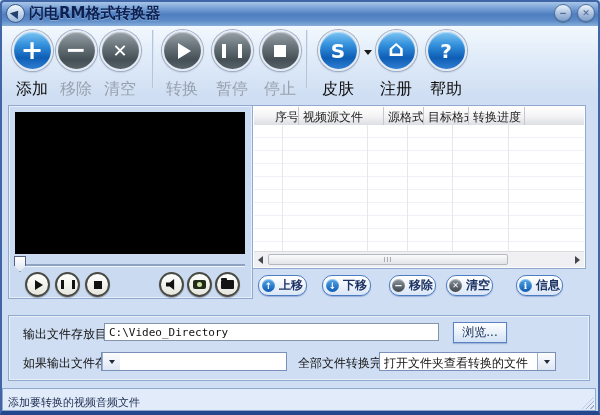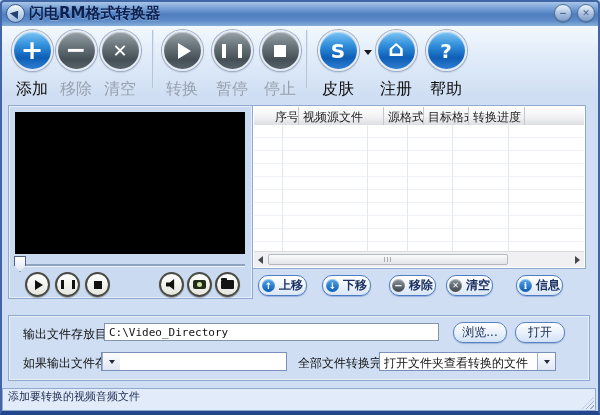--- a/index.html
+++ b/index.html
@@ -95,32 +95,32 @@
   .li-minus::before{content:"−";font-size:10px;margin-top:-1px;}
   .li-cross::before{content:"✕";font-size:8px;}
   .li-info::before{content:"i";font-size:9px;font-family:"DejaVu Serif",serif;}
 
   
   .outbox{position:absolute;left:8px;top:315px;width:582px;height:66px;border:1px solid #8fa9cf;box-sizing:border-box;
     box-shadow:inset 0 0 0 1px rgba(255,255,255,.5);}
   .flabel{position:absolute;font-size:12px;color:#111;white-space:nowrap;}
   .dirinput{position:absolute;left:95px;top:7px;width:335px;height:18px;border:1px solid #8294ae;background:#fff;
     font-family:"DejaVu Sans Mono",monospace;font-size:11px;padding:1px 4px;box-sizing:border-box;color:#111;}
-  .sbtn{position:absolute;top:6px;height:21px;border:1px solid #5a82c2;border-radius:10px;
+  .sbtn{position:absolute;top:6px;height:21px;border:1px solid #5a82c2;border-radius:0;
     background:linear-gradient(180deg,#ffffff,#e9f1fb 50%,#d2e2f6);display:flex;align-items:center;justify-content:center;
     font-size:12px;color:#12264e;box-shadow:0 1px 1px rgba(90,120,180,.4);box-sizing:border-box;}
   .sel{position:absolute;top:36px;height:19px;background:#fff;border:1px solid #7a90b8;display:flex;align-items:stretch;box-sizing:border-box;}
   .sel-text{flex:1;font-size:12px;color:#111;padding:2px 0 0 4px;white-space:nowrap;overflow:hidden;}
   .sel-btn{width:17px;border-left:1px solid #9ab0cc;background:linear-gradient(180deg,#fdfdfe,#dfe7f3);
     display:flex;align-items:center;justify-content:center;}
   .sel-btn::after{content:"";border-top:4px solid #222b3c;border-left:3px solid transparent;border-right:3px solid transparent;}
 
   
   .statusbar{position:absolute;left:2px;top:388px;width:594px;height:23px;background:#e1ebf9;border:1px solid #8fa9cf;
-    box-sizing:border-box;display:flex;align-items:flex-start;}
+    box-sizing:border-box;display:flex;align-items:flex-end;}
   .status-text{font-size:11px;color:#1c2c50;padding-left:5px;}
   .grip{position:absolute;right:1px;bottom:1px;width:12px;height:12px;
     background:repeating-linear-gradient(135deg,transparent 0 2px,#9fb0cc 2px 3px);
     clip-path:polygon(100% 0,100% 100%,0 100%);}
 </style>
 </head>
 <body>
 
 <div class="window">
 
@@ -262,21 +262,20 @@
   </div>
   <div class="lbtn" style="left:516px;width:47px">
     <span class="lico lico-blue li-info"></span>
     <span>信息</span>
   </div>
 
   <div class="outbox">
     <div class="flabel" style="left:14px;top:10px">输出文件存放目录:</div>
     <input class="dirinput" value="C:\Video_Directory" style="">
     <div class="sbtn" style="left:444px;width:54px">浏览...</div>
-    <div class="sbtn" style="left:506px;width:50px">打开</div>
     <div class="flabel" style="left:14px;top:39px">如果输出文件存在:</div>
     <div class="sel" style="left:92px;width:186px">
       <span class="sel-btn"></span>
     </div>
     <div class="flabel" style="left:289px;top:39px">全部文件转换完毕后:</div>
     <div class="sel" style="left:370px;width:177px">
       <span class="sel-text">打开文件夹查看转换的文件</span>
       <span class="sel-btn"></span>
     </div>
   </div>

